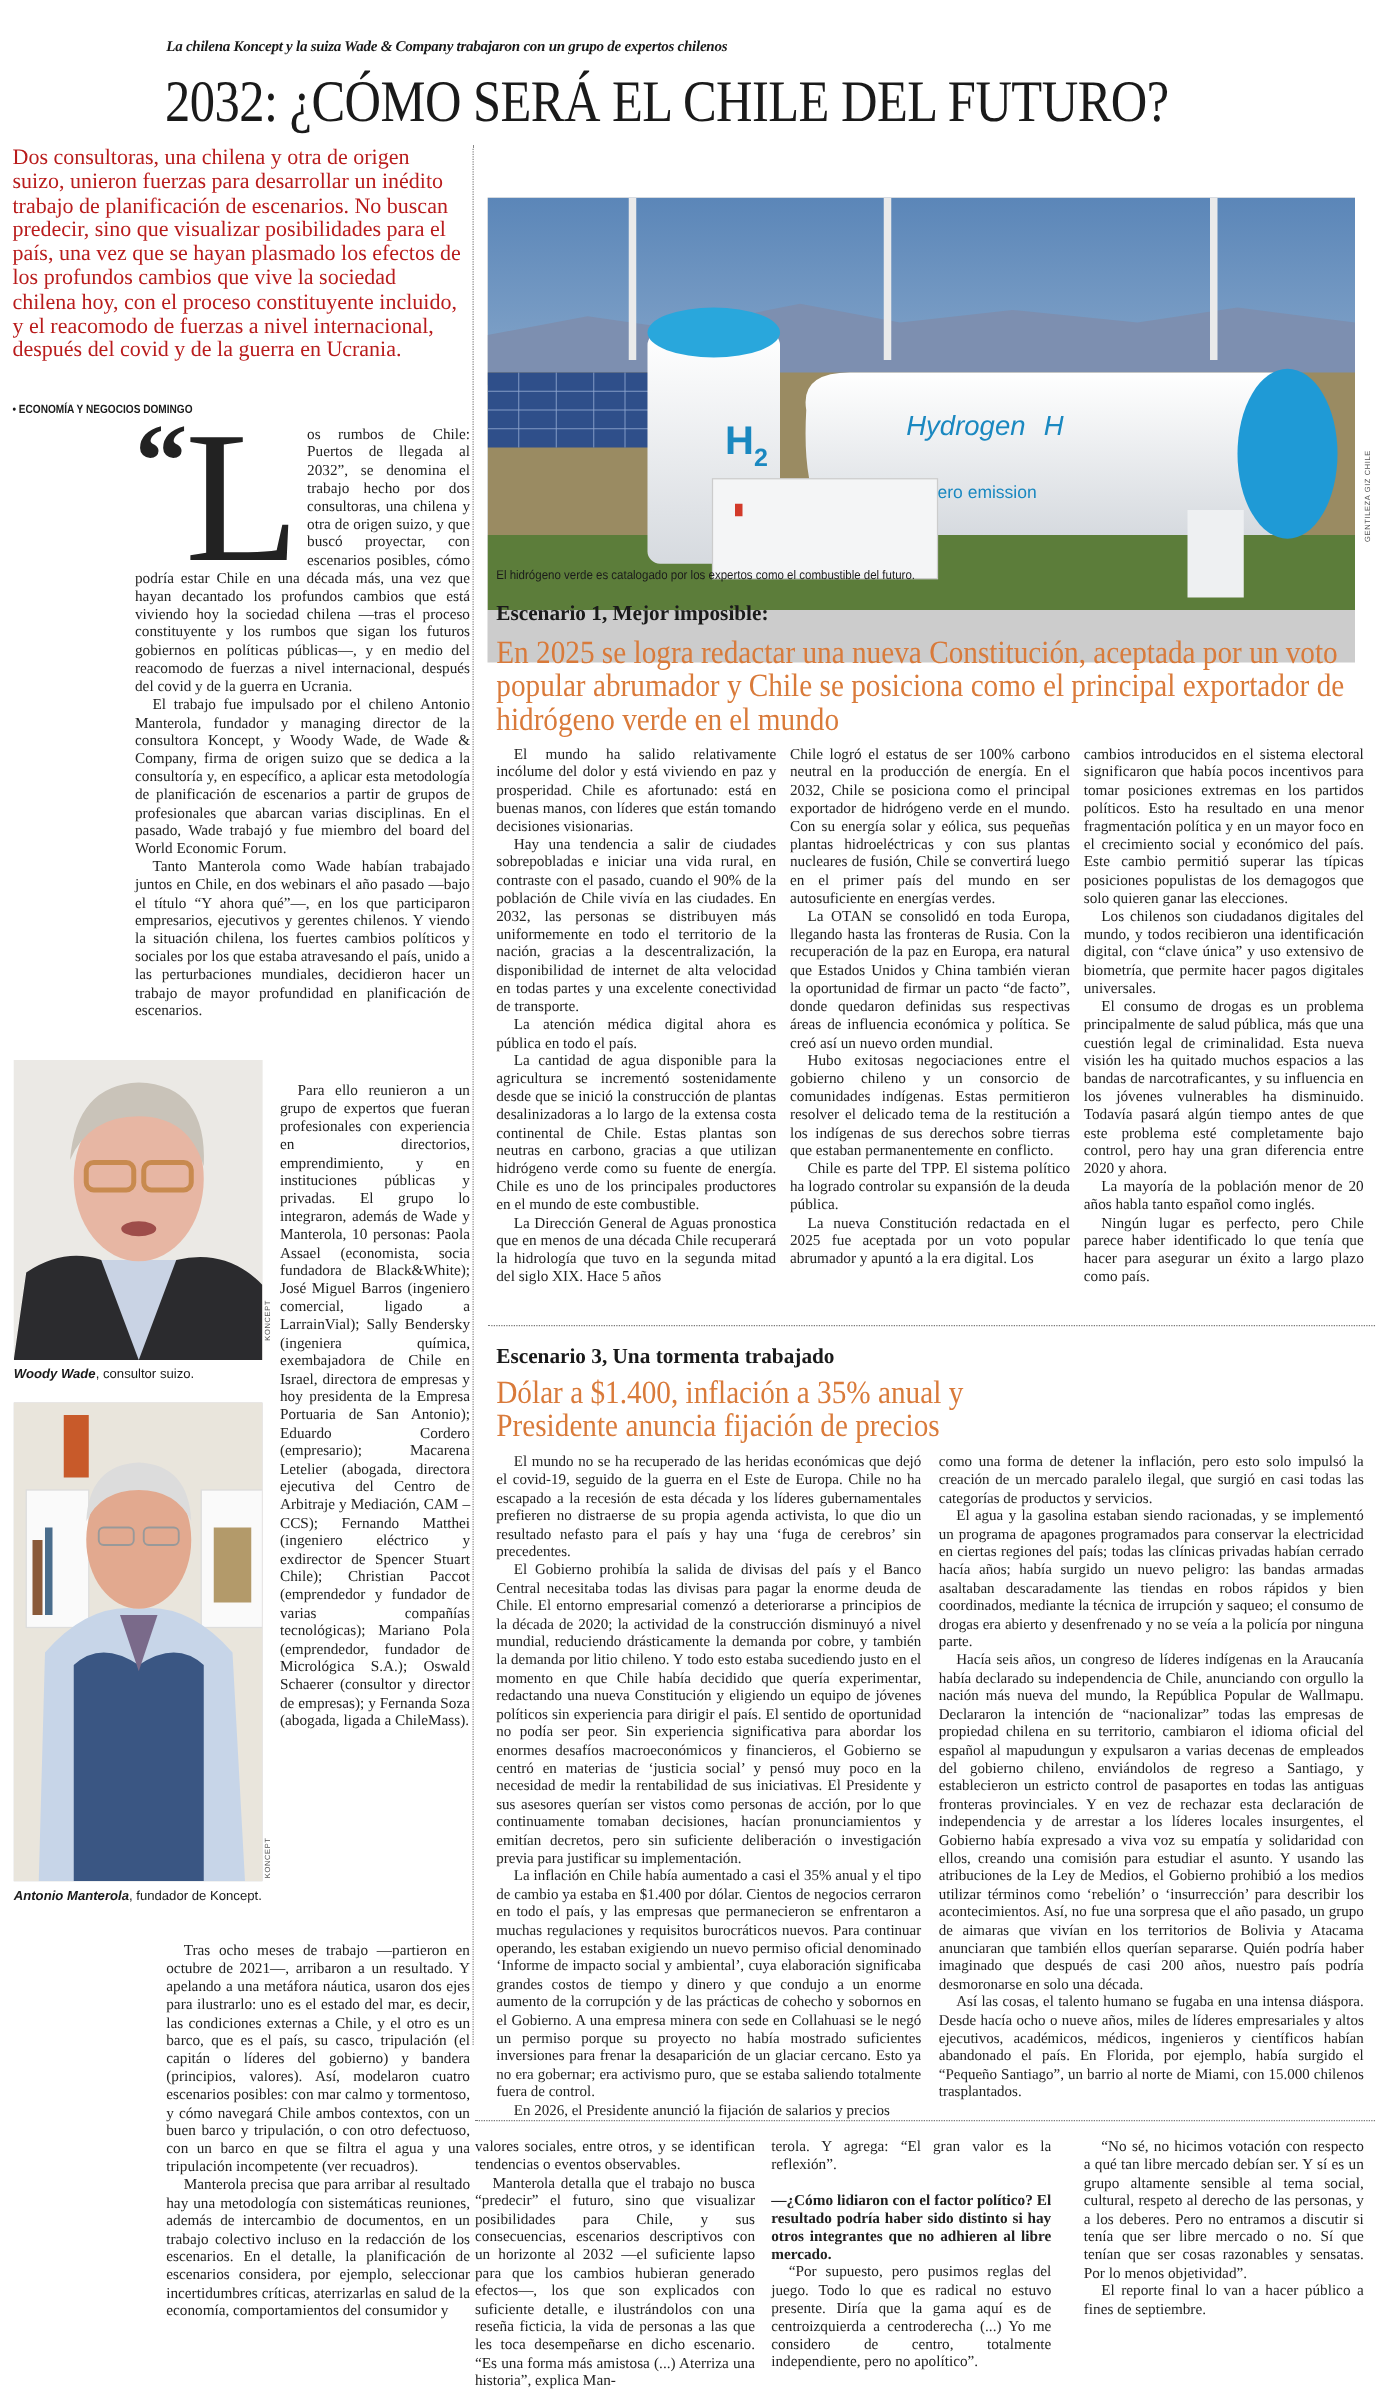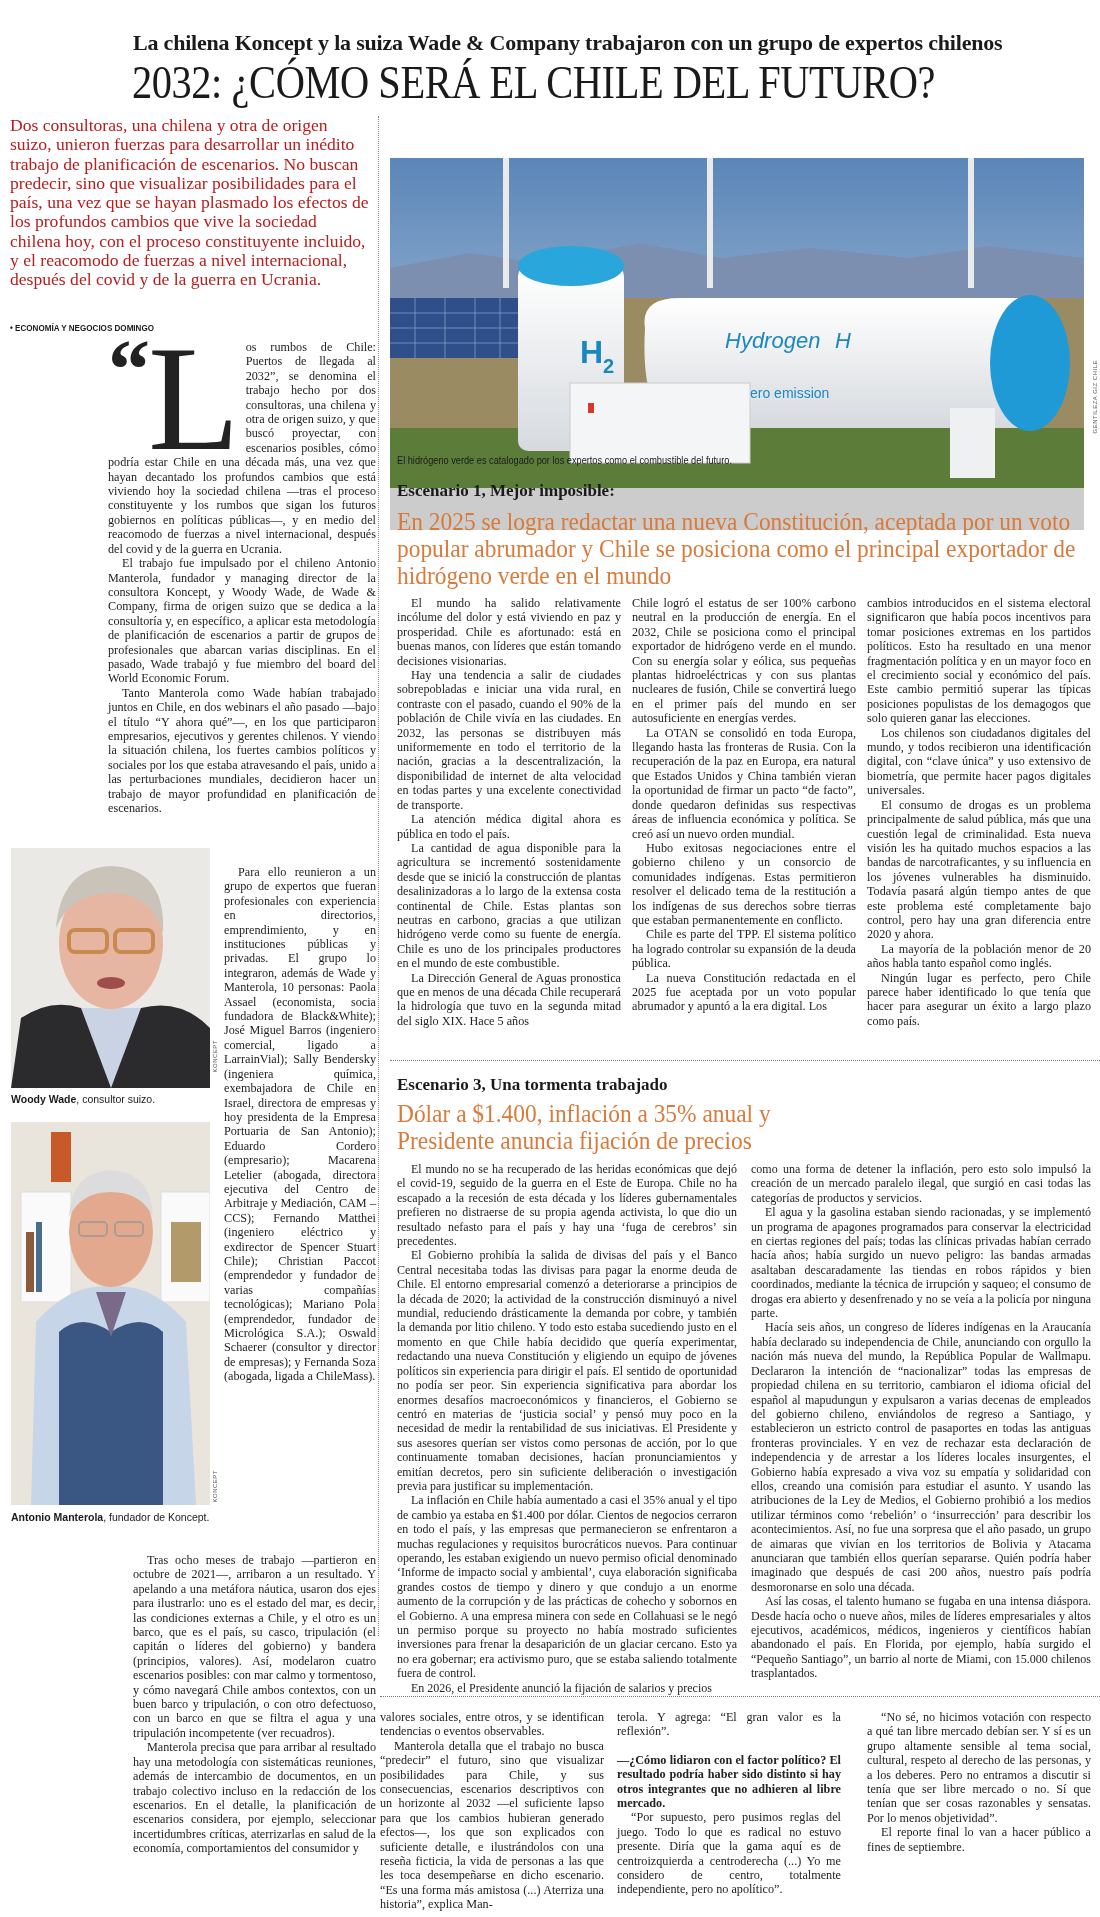--- a/index.html
+++ b/index.html
@@ -1,32 +1,32 @@
 <!DOCTYPE html>
 <html><head>
 <meta charset="utf-8">
 <style>
   html, body { margin:0; padding:0; background:#fff; }
   body { width:1100px; height:1917px; position:relative; overflow:hidden; color:#1a1a1a;
          font-family:"DejaVu Serif", serif; }
   .abs { position:absolute; }
-  .kicker { left:133px; top:30px; font-family:"Liberation Serif", serif; font-weight:bold; font-size:22px; letter-spacing:-0.2px; }
+  .kicker { left:133px; top:30px; font-family:"Liberation Serif", serif; font-weight:bold; font-size:12px; letter-spacing:-0.2px;font-style:italic; }
   .headline { left:132px; top:56px; font-family:"Liberation Serif", serif; font-size:47px; line-height:52px; transform:scaleX(0.86); transform-origin:left top; letter-spacing:-0.5px; white-space:nowrap; }
   .deck { left:10px; top:116px; width:360px; font-family:"Liberation Serif", serif; font-size:17.6px; line-height:19.3px; color:#b91c1c; }
   .section-tag { left:10px; top:322px; font-family:"Liberation Sans", sans-serif; font-weight:bold; font-size:9.5px; transform:scaleX(0.85); transform-origin:left top; white-space:nowrap; }
   .vsep { left:378px; top:116px; width:0; height:1520px; border-left:1px dotted #888; }
   .body-text { font-family:"Liberation Serif", serif; font-size:12.2px; line-height:14.4px; text-align:justify; color:#222; hyphens:auto; }
   .body-text p { margin:0; text-indent:14px; }
   .body-text p.noindent { text-indent:0; }
   .dropcap-wrap { left:108px; top:340px; width:268px; }
   .quote-mark { float:left; font-family:"Liberation Serif", serif; font-size:84px; line-height:60px; font-weight:bold; margin-right:-2px; height:60px; }
   .drop-L { float:left; font-family:"Liberation Serif", serif; font-size:150px; line-height:108px; height:108px; margin-right:6px; margin-top:4px; }
   .photo { background:#ccc; overflow:hidden; }
   .caption { font-family:"Liberation Sans", sans-serif; font-size:10.5px; }
-  .caption b { font-weight:bold; }
+  .caption b { font-weight:bold;font-style:italic; }
   .credit { font-family:"Liberation Sans", sans-serif; font-size:6px; color:#555; writing-mode:vertical-rl; transform:rotate(180deg); letter-spacing:0.5px; }
   .escenario-label { font-family:"Liberation Serif", serif; font-weight:bold; font-size:17px; }
   .escenario-head { font-family:"Liberation Serif", serif; color:#d97a3a; font-size:26px; line-height:27px; transform:scaleX(0.9); transform-origin:left top; }
   .hsep { border-top:1px dotted #777; height:0; }
   .qa-q { font-weight:bold; text-indent:0 !important; }
   svg { display:block; }
 </style>
 </head>
 <body>
 

